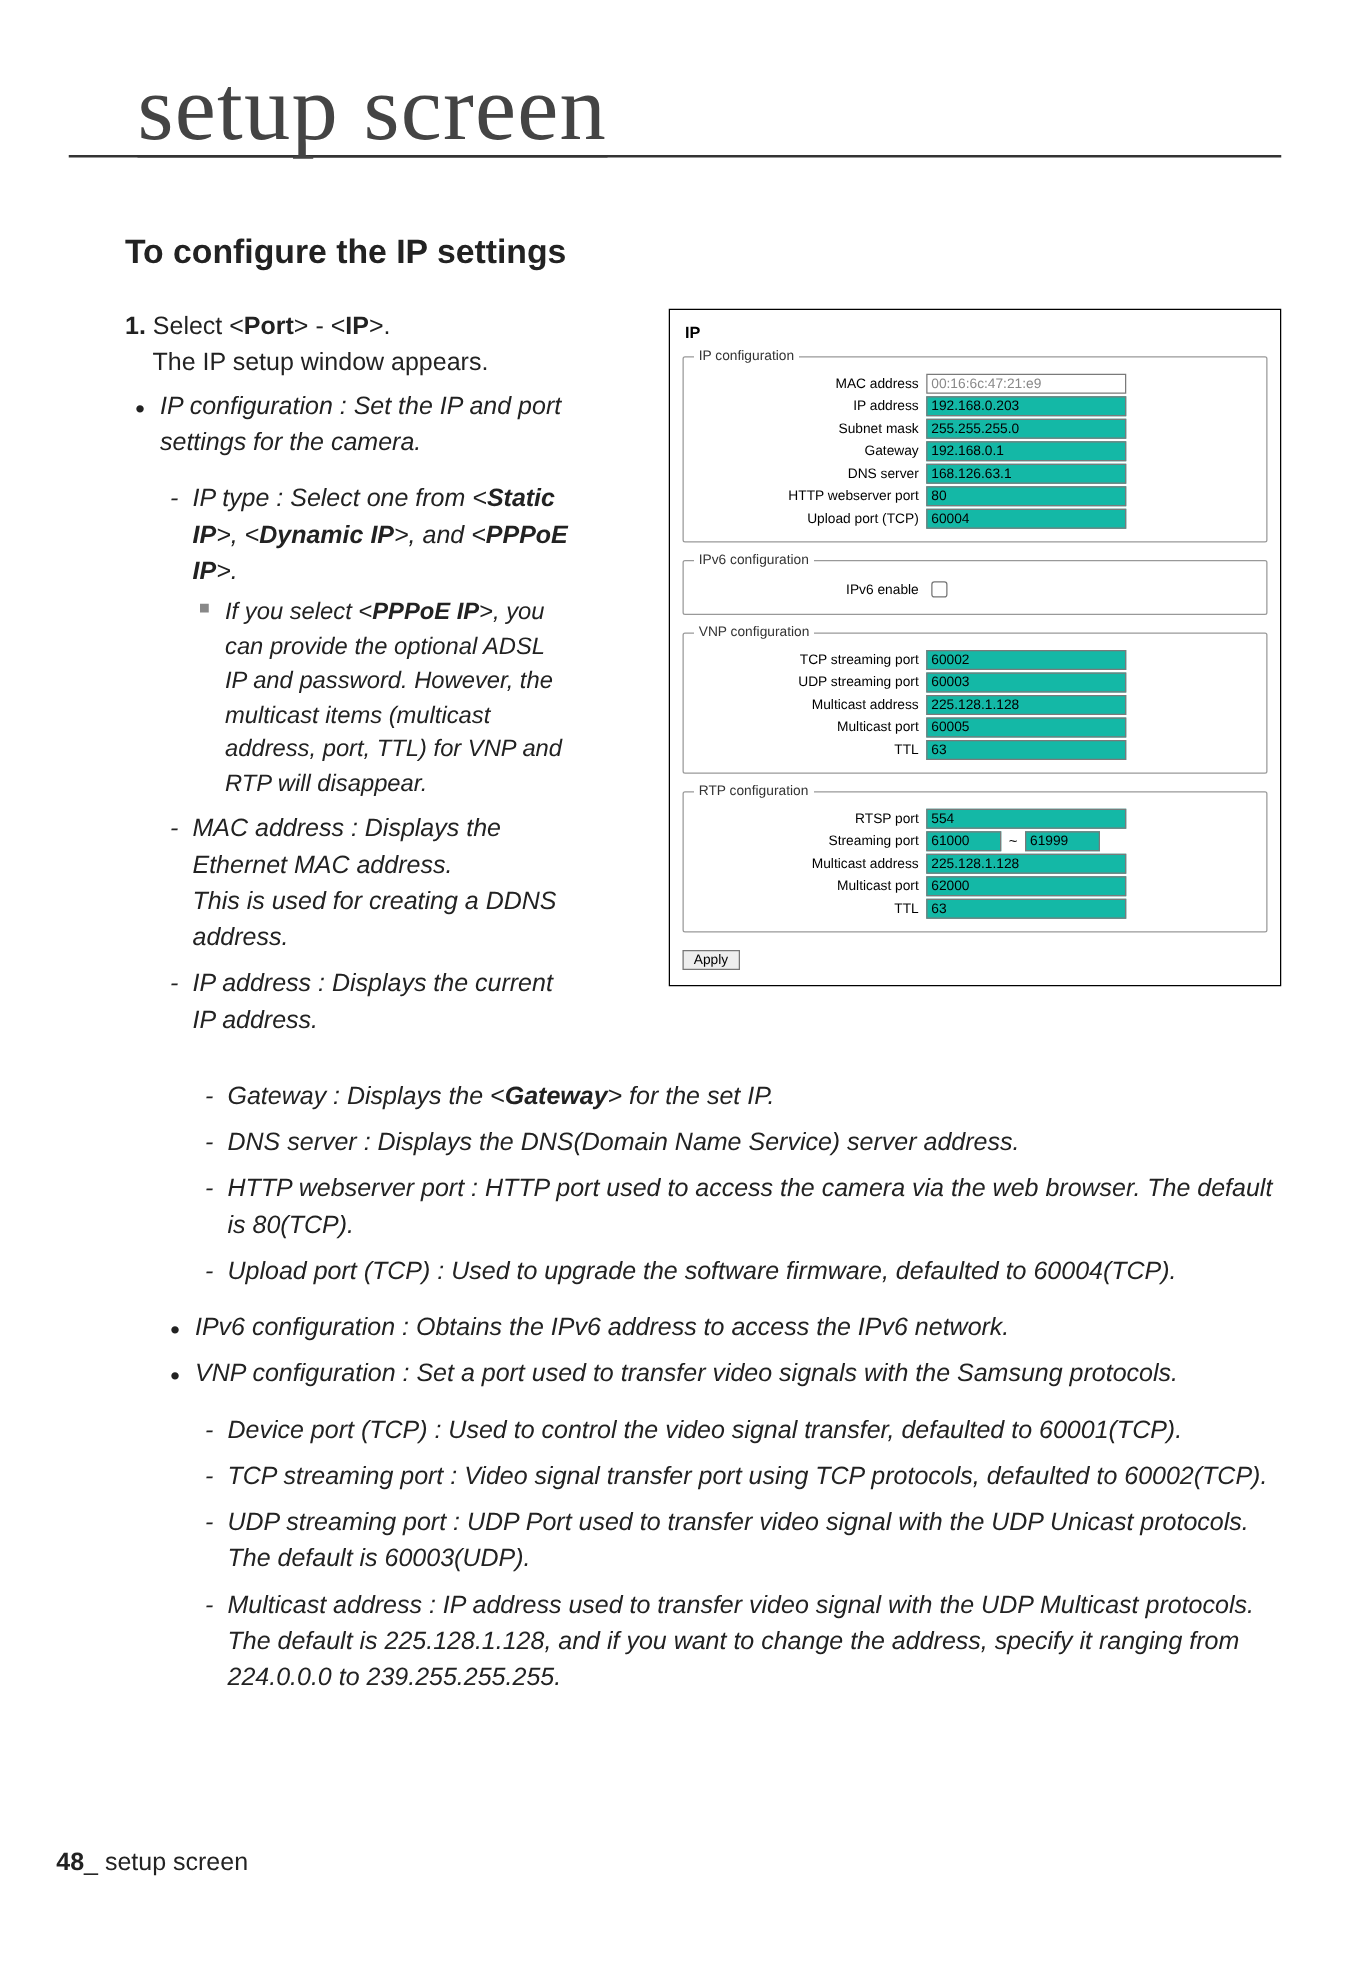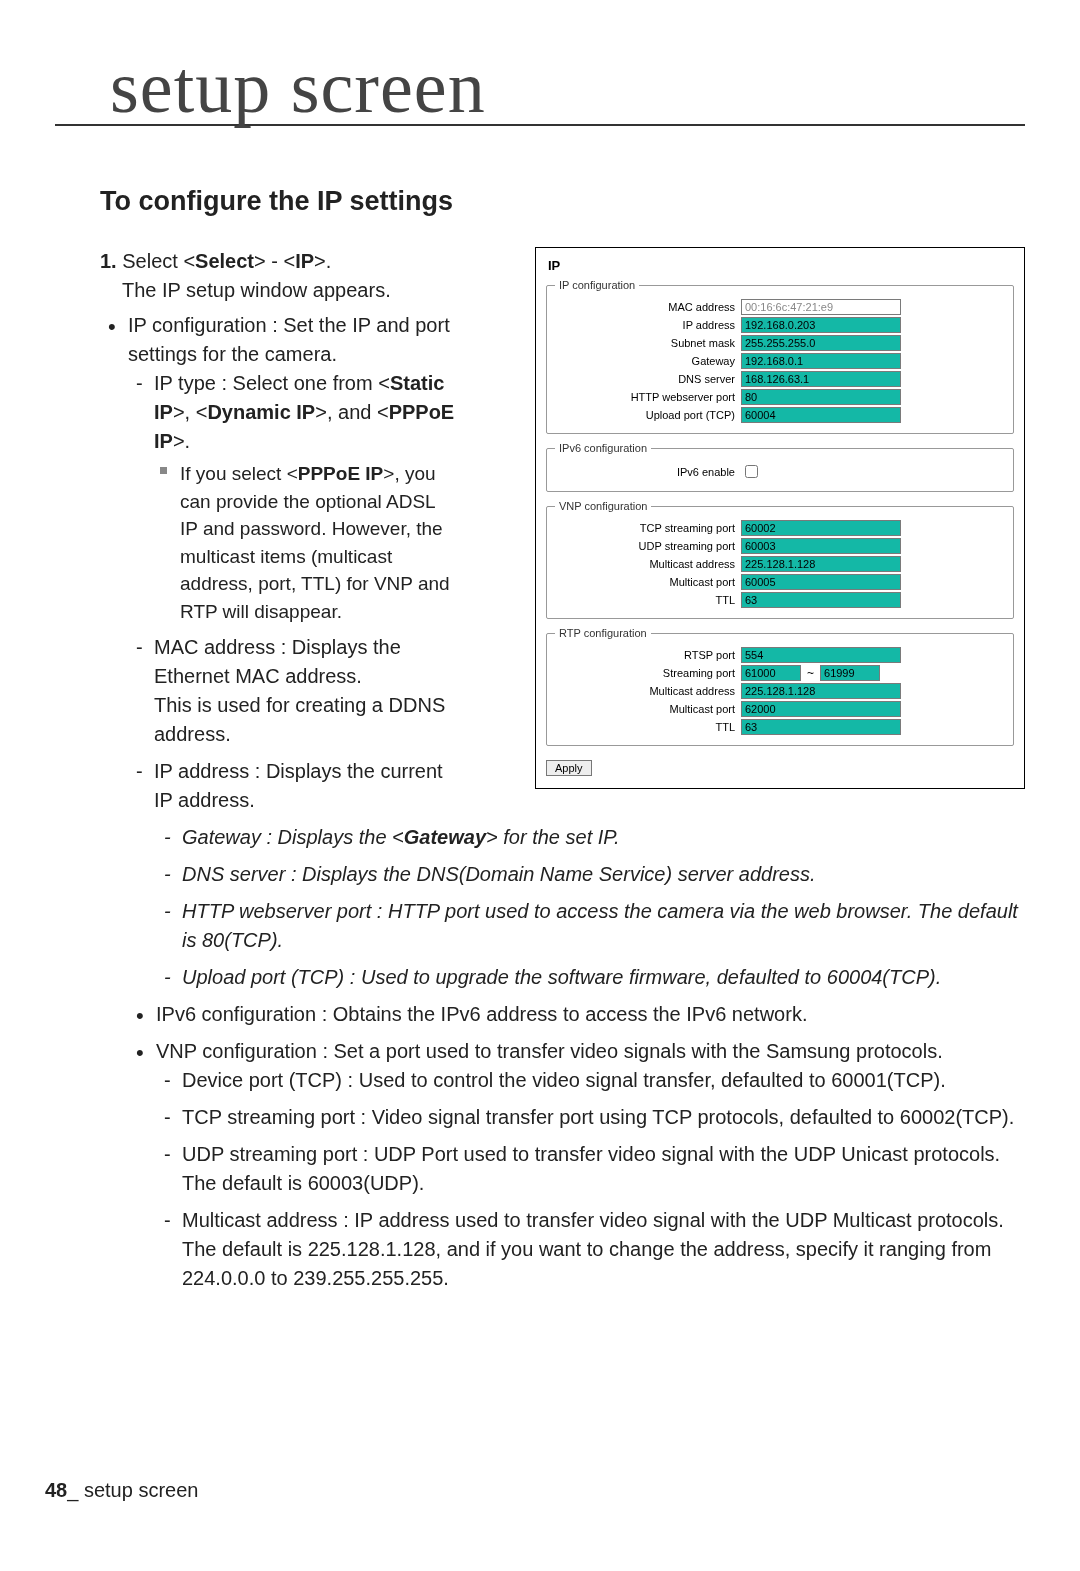--- a/index.html
+++ b/index.html
@@ -6,24 +6,24 @@
   .page{width:1080px;height:1537px;margin:0 auto;position:relative;font-family:Arial,Helvetica,sans-serif;color:#222;}
   .title{font-family:"Times New Roman",Times,serif;font-weight:300;font-size:74px;letter-spacing:1px;color:#444;margin:50px 0 0 55px;border-bottom:2px solid #333;display:block;padding-bottom:0;line-height:1;}
   .section-title{font-weight:bold;font-size:27px;margin:60px 0 30px 100px;}
   .cols{margin:0 55px 0 100px;}
   .left{float:left;width:355px;font-size:20px;line-height:1.45;}
   .right{float:right;width:490px;}
   .clear{clear:both;}
   ol.num{list-style:none;padding:0;margin:0;}
   ol.num>li{margin-bottom:8px;}
   .step-num{font-weight:bold;}
-  ul.bul{list-style:none;padding-left:28px;margin:6px 0;}
+  ul.bul{list-style:none;padding-left:28px;margin:6px 0;font-style:italic;}
   ul.bul>li{position:relative;margin-bottom:8px;}
   ul.bul>li:before{content:"\2022";position:absolute;left:-20px;top:0;font-size:22px;}
-  ul.dash{list-style:none;padding-left:26px;margin:0 0;}
+  ul.dash{list-style:none;padding-left:26px;margin:16px 0;}
   ul.dash>li{position:relative;margin-bottom:8px;}
   ul.dash>li:before{content:"-";position:absolute;left:-18px;top:0;}
   ul.sq{list-style:none;padding-left:26px;margin:4px 0;}
   ul.sq>li{position:relative;margin-bottom:8px;font-size:19px;}
   ul.sq>li:before{content:"";position:absolute;left:-20px;top:7px;width:7px;height:7px;background:#888;}
   b{font-weight:bold;}
   .full{margin:0 55px 0 100px;font-size:20px;line-height:1.45;}
   .footer{position:absolute;bottom:35px;left:45px;font-size:20px;}
   .footer .pg{font-weight:bold;}
   
@@ -49,21 +49,21 @@
     <div style="border-bottom:2px solid #333;margin-top:-2px;"></div>
   </div>
 
   <div class="section-title">To configure the IP settings</div>
 
   <div class="cols">
     <div class="left">
       <ol class="num">
         <li>
           <span class="step-num">1.</span>
-          <span>Select &lt;</span><b>Select</b><span>&gt; - &lt;</span><b>IP</b><span>&gt;.</span><br>
+          <span>Select &lt;</span><b>Port</b><span>&gt; - &lt;</span><b>IP</b><span>&gt;.</span><br>
           <span style="margin-left:22px;display:inline-block;">The IP setup window appears.</span>
           <ul class="bul">
             <li>
               <span>IP configuration : Set the IP and port settings for the camera.</span>
               <ul class="dash">
                 <li>
                   <span>IP type : Select one from &lt;</span><b>Static IP</b><span>&gt;, &lt;</span><b>Dynamic IP</b><span>&gt;, and &lt;</span><b>PPPoE IP</b><span>&gt;.</span>
                   <ul class="sq">
                     <li>
                       <span>If you select &lt;</span><b>PPPoE IP</b><span>&gt;, you can provide the optional ADSL IP and password. However, the multicast items (multicast address, port, TTL) for VNP and RTP will disappear.</span>

